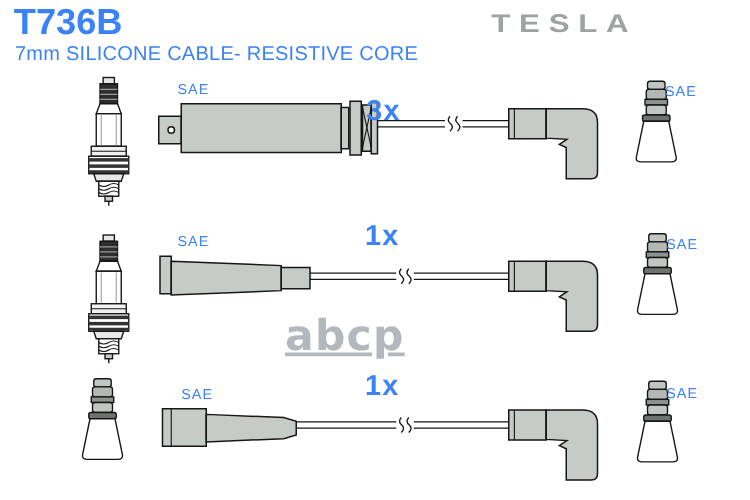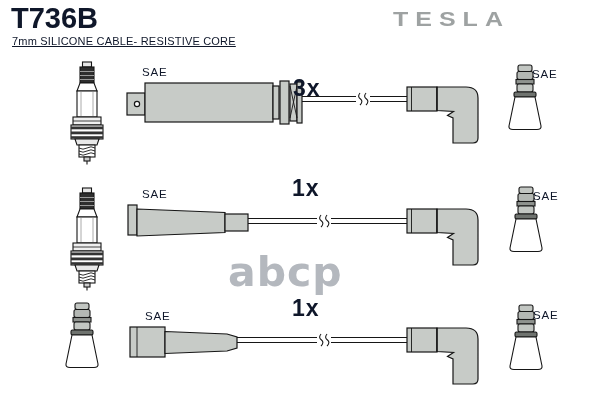--- a/index.html
+++ b/index.html
@@ -1,29 +1,29 @@
 <!DOCTYPE html>
 <html><head>
 <meta charset="utf-8">
 <style>
   html,body{margin:0;padding:0;background:#fff;}
   .stage{
     position:relative;width:600px;height:400px;background:#ffffff;
     font-family:"Liberation Sans",sans-serif;overflow:hidden;
   }
-  .lbl{position:absolute;color:#0f172a;white-space:nowrap;line-height:1;}
+  .lbl{position:absolute;color:#3b82f6;white-space:nowrap;line-height:1;}
   .part-number{left:11px;top:4px;font-size:29px;font-weight:bold;letter-spacing:0px;}
-  .subtitle{left:12px;top:36px;font-size:11px;letter-spacing:0.2px;text-decoration:underline;}
+  .subtitle{left:12px;top:36px;font-size:16px;letter-spacing:0.2px;}
   .brand{
     left:393px;top:9px;font-size:25px;font-weight:bold;color:#9ea2a2;
     letter-spacing:7px;transform:scale(1,0.82);transform-origin:left top;
   }
   .watermark{
-    left:228px;top:252px;font-size:41px;font-weight:bold;color:#b4b8be;
-    font-family:"DejaVu Sans",sans-serif;letter-spacing:1px;
+    left:228px;top:252px;font-size:34px;font-weight:bold;color:#b4b8be;
+    font-family:"DejaVu Sans",sans-serif;letter-spacing:1px;text-decoration:underline;
   }
   .qty{font-size:23px;font-weight:bold;letter-spacing:1px;}
   .qty-1{left:293px;top:56px;margin-top:21px;}
   .qty-2{left:292px;top:177px;}
   .qty-3{left:292px;top:297px;}
   .sae{font-size:11.5px;letter-spacing:0.8px;margin-left:47px;}
   .sae-1L{left:95px;top:67px;}
   .sae-1R{left:485px;top:69px;}
   .sae-2L{left:95px;top:189px;}
   .sae-2R{left:486px;top:191px;}

